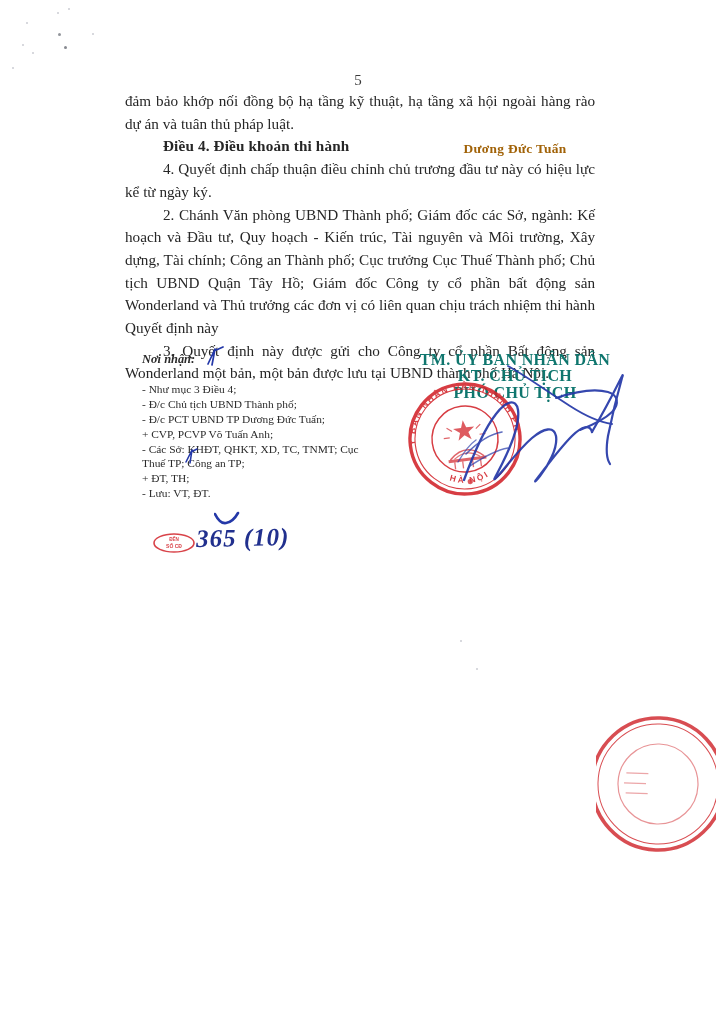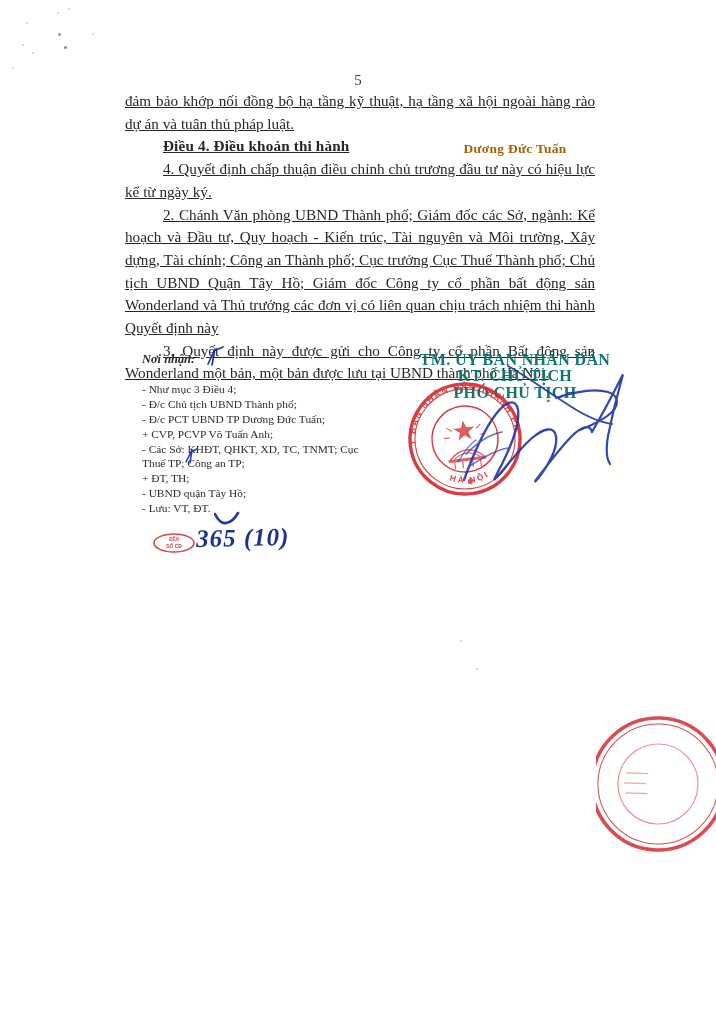--- a/index.html
+++ b/index.html
@@ -42,21 +42,20 @@
   .body-text {
     position: absolute;
     left: 125px;
     top: 90px;
     width: 470px;
     font-size: 15.2px;
     line-height: 22.7px;
     text-align: justify;
     text-justify: inter-word;
     color: #262626;
-    text-decoration: underline;
   }
   .body-text p {
     margin: 0;
   }
   .body-text p.indent {
     text-indent: 38px;
   }
   .heading {
     font-weight: bold;
     text-indent: 38px;
@@ -231,21 +230,20 @@
   <div class="lower">
 
     <div class="recipients">
       <div class="rcp-title">Nơi nhận:</div>
       <div class="rcp-line">- Như mục 3 Điều 4;</div>
       <div class="rcp-line">- Đ/c Chủ tịch UBND Thành phố;</div>
       <div class="rcp-line">- Đ/c PCT UBND TP Dương Đức Tuấn;</div>
       <div class="rcp-line">+ CVP, PCVP Võ Tuấn Anh;</div>
       <div class="rcp-line wrap">- Các Sở: KHĐT, QHKT, XD, TC, TNMT; Cục Thuế TP; Công an TP;</div>
       <div class="rcp-line">+ ĐT, TH;</div>
-      <div class="rcp-line">- UBND quận Tây Hồ;</div>
       <div class="rcp-line">- Lưu: VT, ĐT.</div>
 
       <svg class="tick-1" viewBox="0 0 22 20">
         <path d="M2,18 L9,3 M9,3 L6,19 M8,5 L17,1" stroke="#2438a8" stroke-width="1.7" fill="none" stroke-linecap="round"></path>
       </svg>
       <svg class="tick-2" viewBox="0 0 16 16">
         <path d="M2,14 L8,2 M8,2 L6,15 M7,4 L13,1" stroke="#2438a8" stroke-width="1.6" fill="none" stroke-linecap="round"></path>
       </svg>
       <svg class="tick-3" viewBox="0 0 26 18">
         <path d="M1,4 Q6,14 12,13 Q19,12 24,3" stroke="#2438a8" stroke-width="2.6" fill="none" stroke-linecap="round" stroke-linejoin="round"></path>

